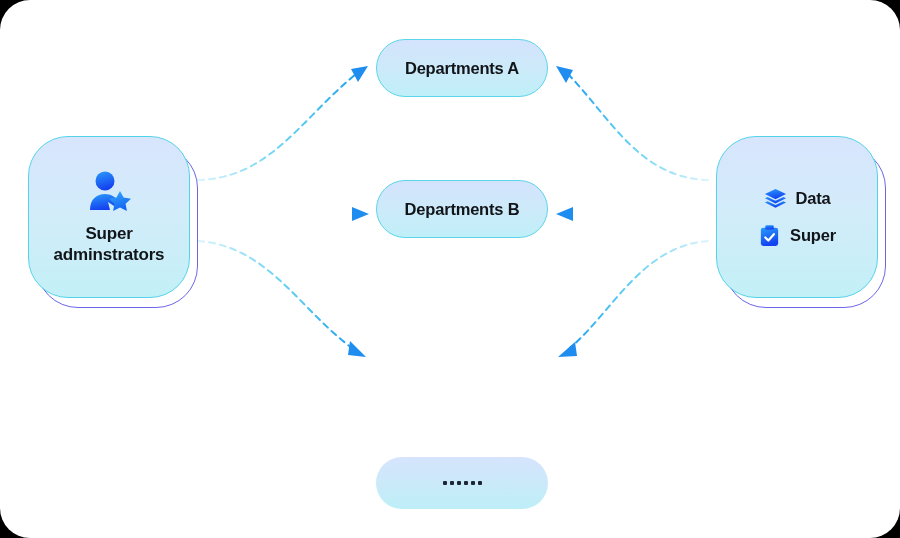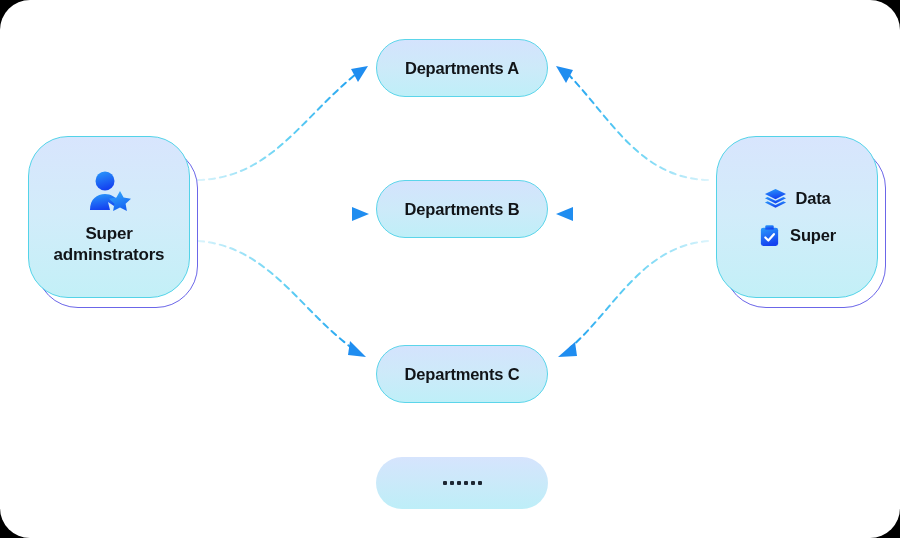--- a/index.html
+++ b/index.html
@@ -136,23 +136,20 @@
       </div>
     </div>
   </div>
 
   <div class="pill" id="pill-a">
     <span class="pill-label">Departments A</span>
   </div>
   <div class="pill" id="pill-b">
     <span class="pill-label">Departments B</span>
   </div>
-  <div class="pill" id="pill-c">
-    <span class="pill-label">Departments C</span>
-  </div>
 
   <div class="pill" id="pill-more">
     <span class="dots">
       <i></i>
         <i></i>
         <i></i>
         <i></i>
         <i></i>
         <i></i>
     </span>

